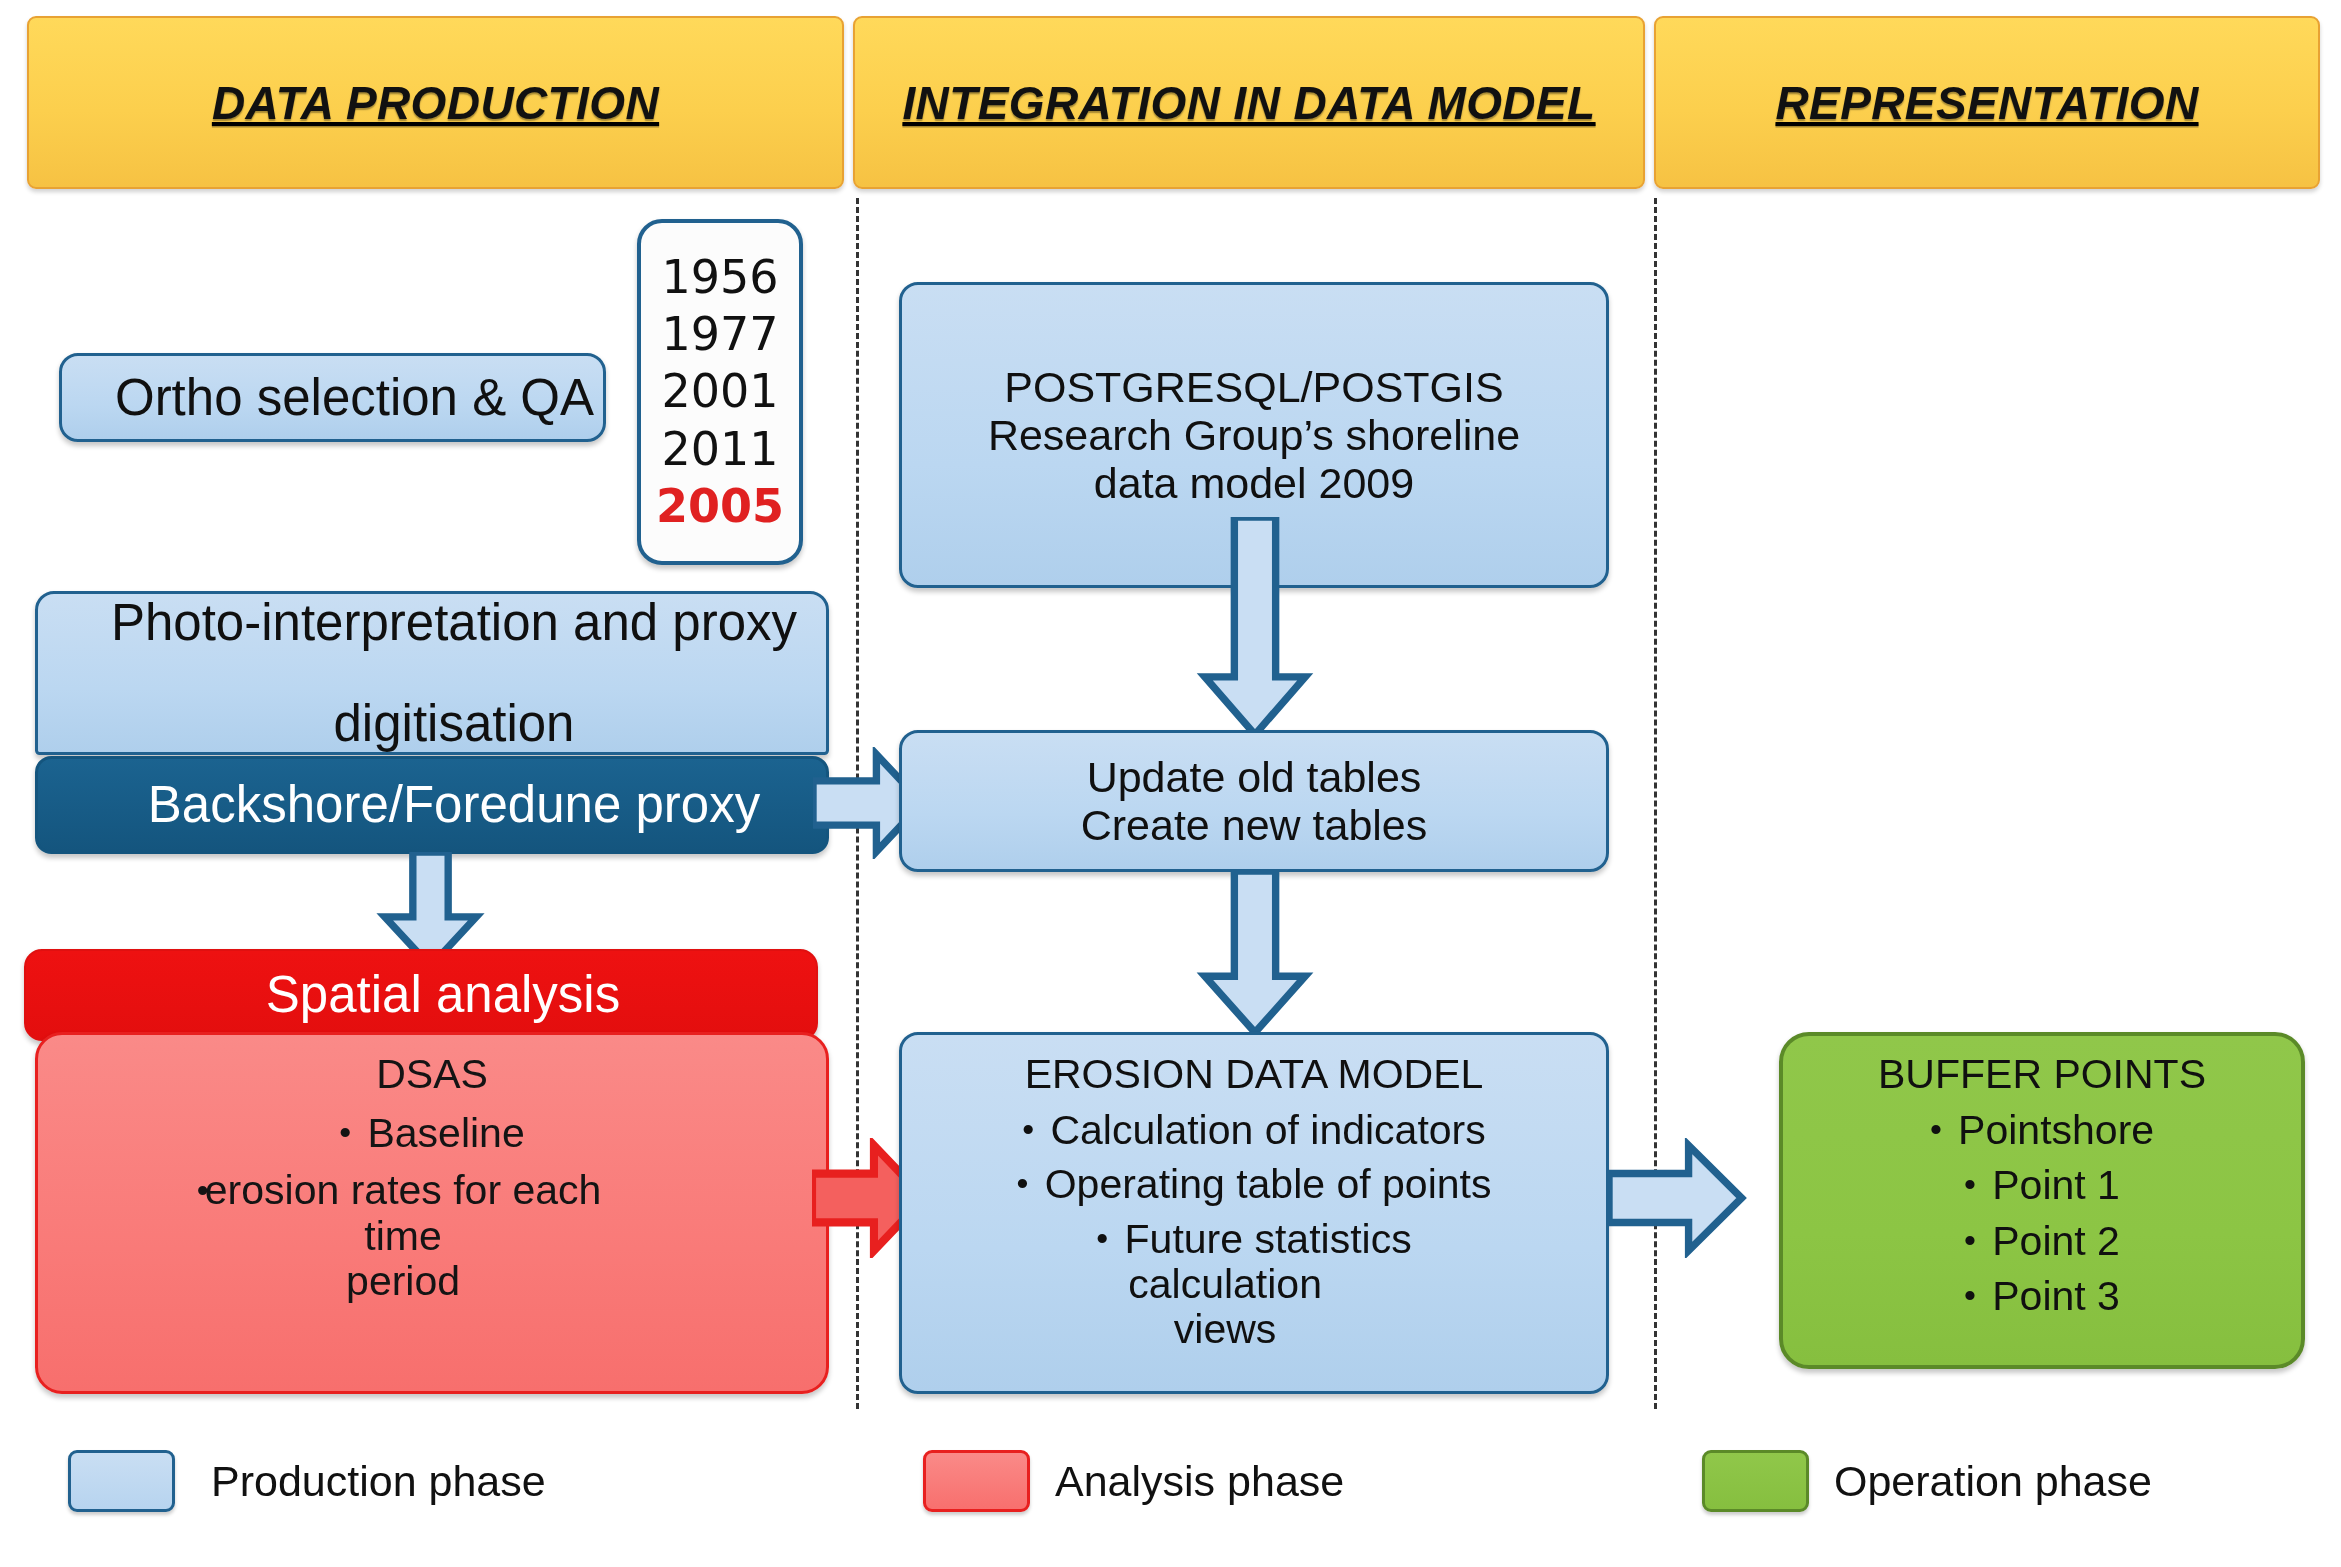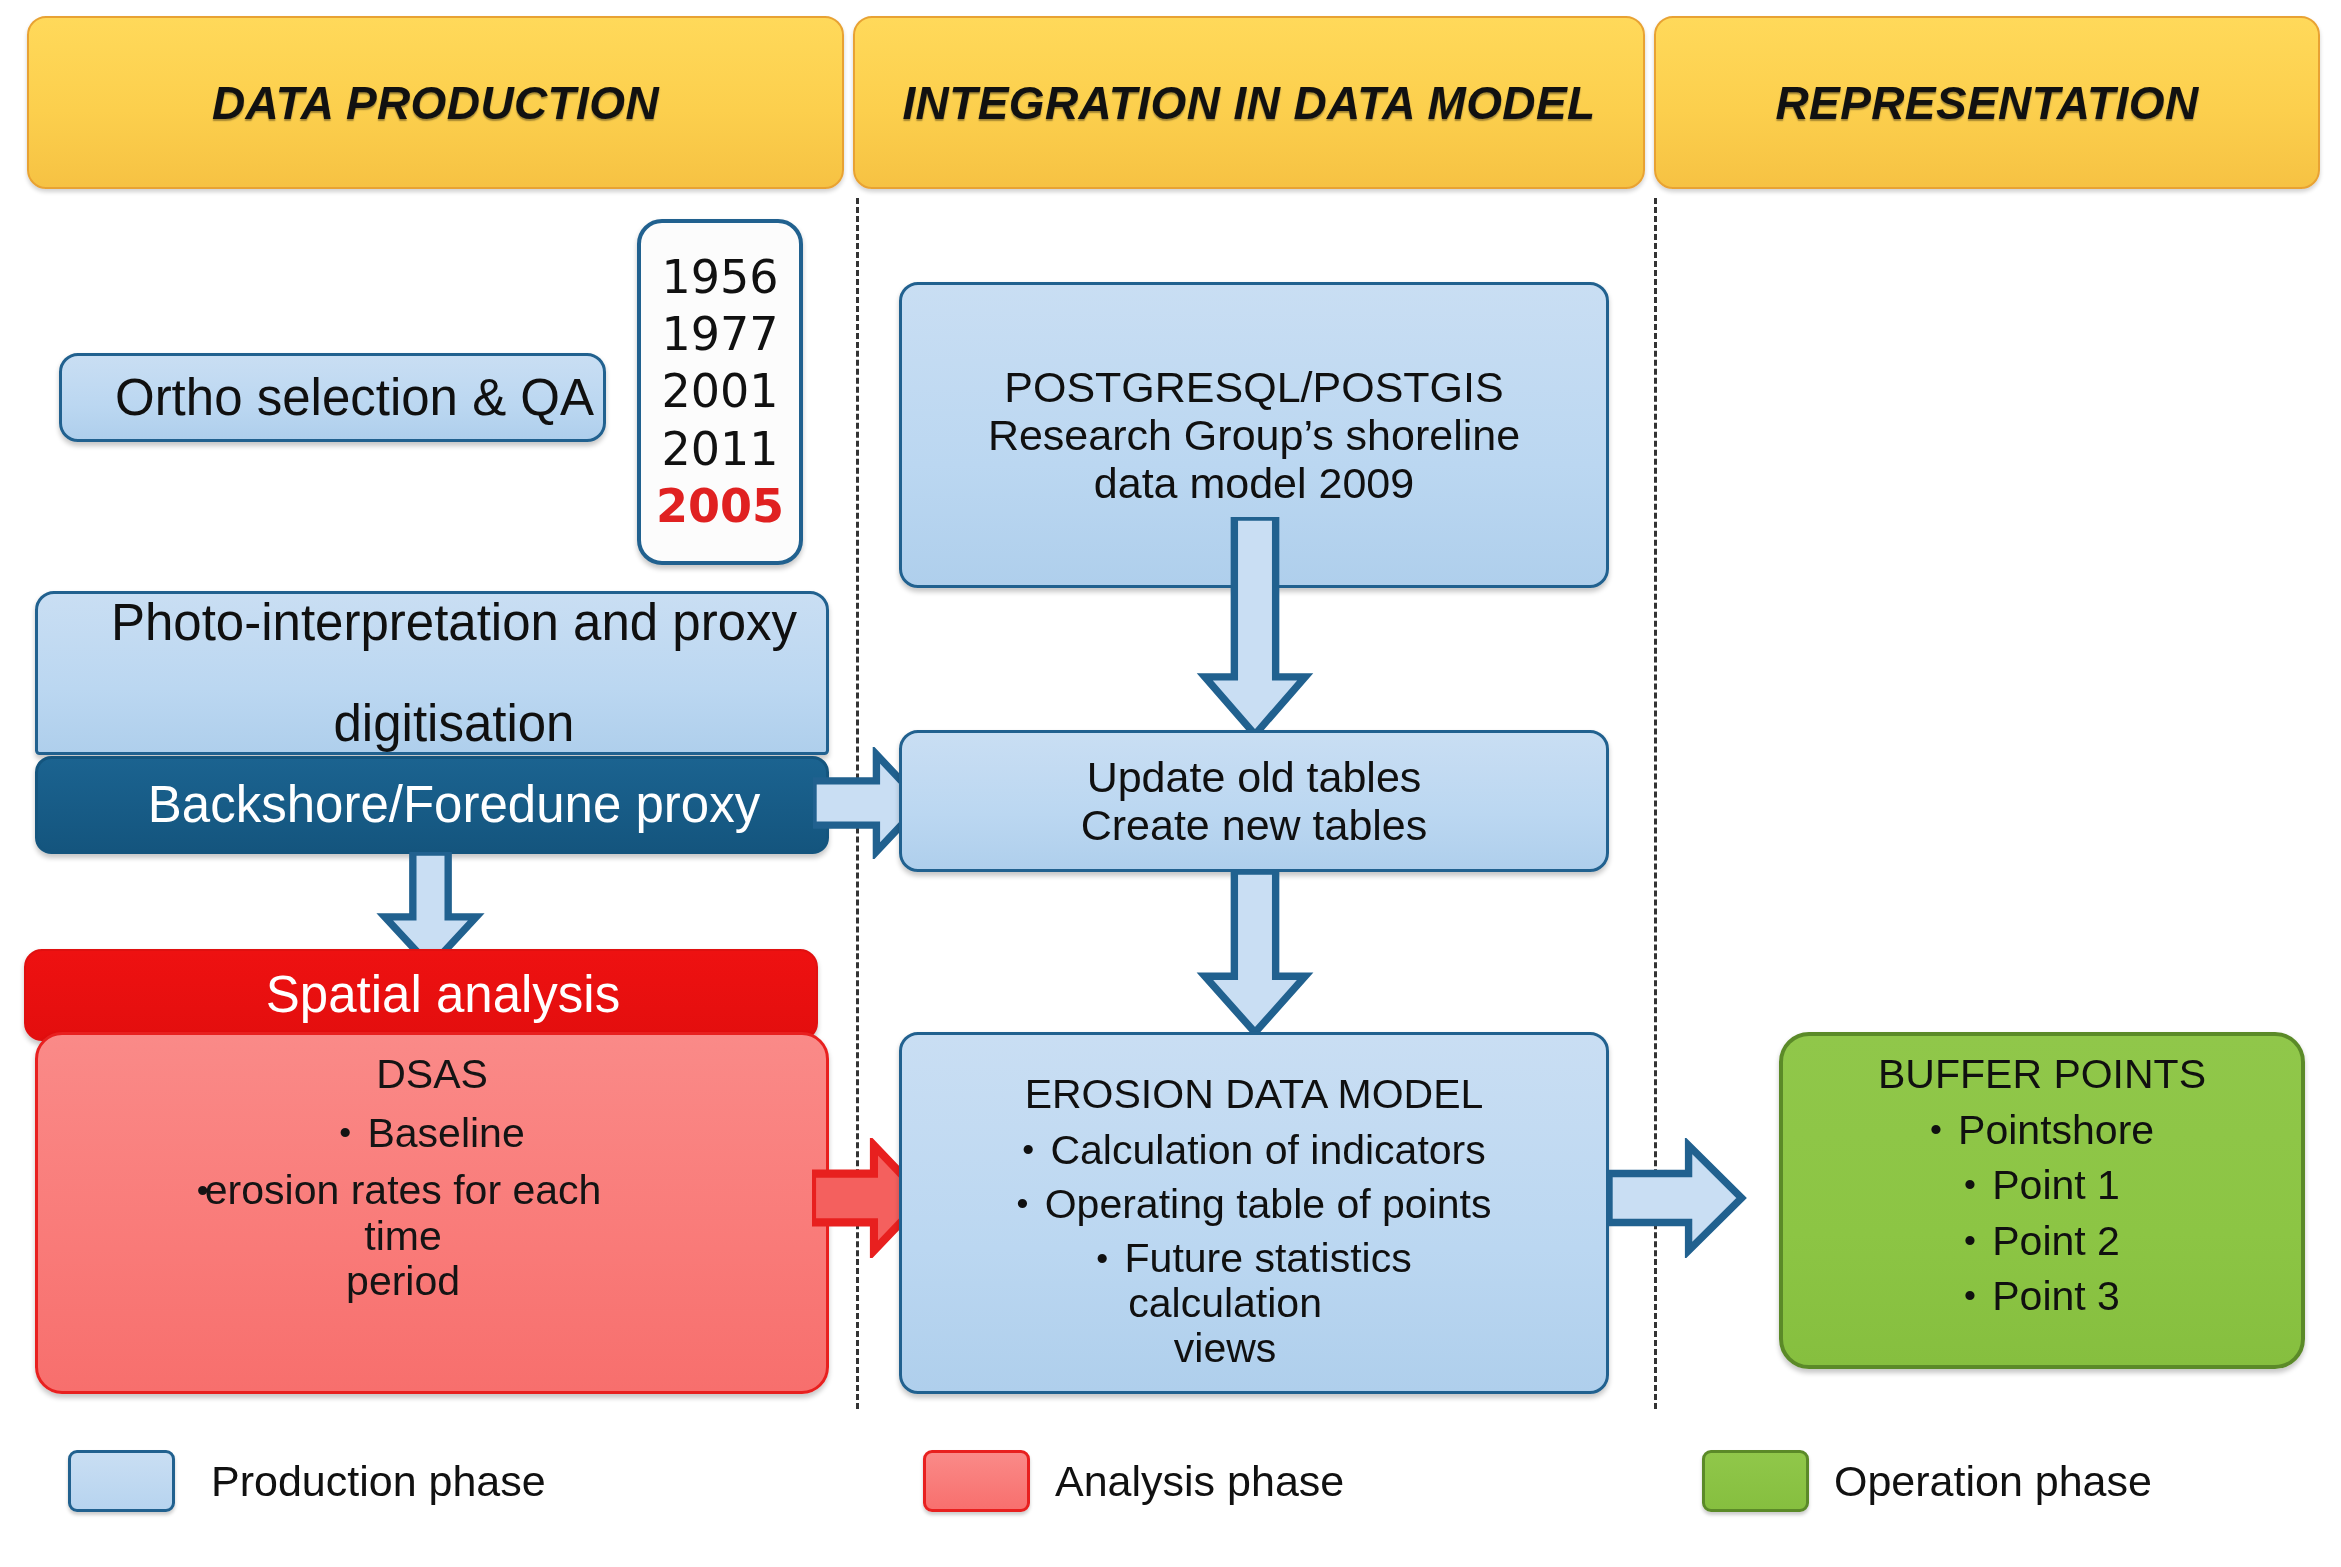--- a/index.html
+++ b/index.html
@@ -12,25 +12,26 @@
     width: 2342px;
     height: 1567px;
     background: #ffffff;
     font-family: "Liberation Sans", sans-serif;
     overflow: hidden;
   }
   .banner-box {
     position: absolute;
     background: linear-gradient(180deg, #FFD95A 0%, #FCCF4D 55%, #F6C243 100%);
     border: 2.2px solid #E8A233;
-    border-radius: 19px;
+    border-radius: 9px;
     box-shadow: 0 3px 4.4px rgba(0,0,0,0.18);
     display: flex;
     align-items: center;
     justify-content: center;
+    text-decoration: underline;
   }
   .banner-label {
     font-style: italic;
     font-weight: bold;
     font-size: 46px;
     letter-spacing: 0.4px;
     color: #111111;
     white-space: nowrap;
     text-shadow: 0 1.5px 1.5px rgba(0,0,0,0.35);
   }
@@ -254,21 +255,21 @@
       <polygon points="52,0 108,0 108,142 148,142 80,218 12,142 52,142" fill="#C9DEF3" stroke="#21618F" stroke-width="10" stroke-linejoin="miter"></polygon>
     </svg>
   </div>
 
   <div class="arrow" style="left:812px; top:1138px; width:118px; height:120px;">
     <svg viewBox="0 0 160 162" preserveAspectRatio="none">
       <polygon points="0,48 84,48 84,10 152,81 84,152 84,114 0,114" fill="#F4605E" stroke="#E8201F" stroke-width="11" stroke-linejoin="miter"></polygon>
     </svg>
   </div>
 
-  <div class="node blue-node" style="left:899px; top:1032px; width:710px; height:362px; justify-content:center; padding-top:16.3px;">
+  <div class="node blue-node" style="left:899px; top:1032px; width:710px; height:362px; justify-content:flex-start; padding-top:16.3px;">
     <span class="node-title line" style="margin-bottom:10.3px;">EROSION DATA MODEL</span>
 
     <div class="bullet-line" style="margin-bottom:9px;">
       <span class="bullet-dot">•</span>
       <span class="bullet-txt">Calculation of indicators</span>
     </div>
 
     <div class="bullet-line" style="margin-bottom:9px;">
       <span class="bullet-dot">•</span>
       <span class="bullet-txt">Operating table of points</span>

